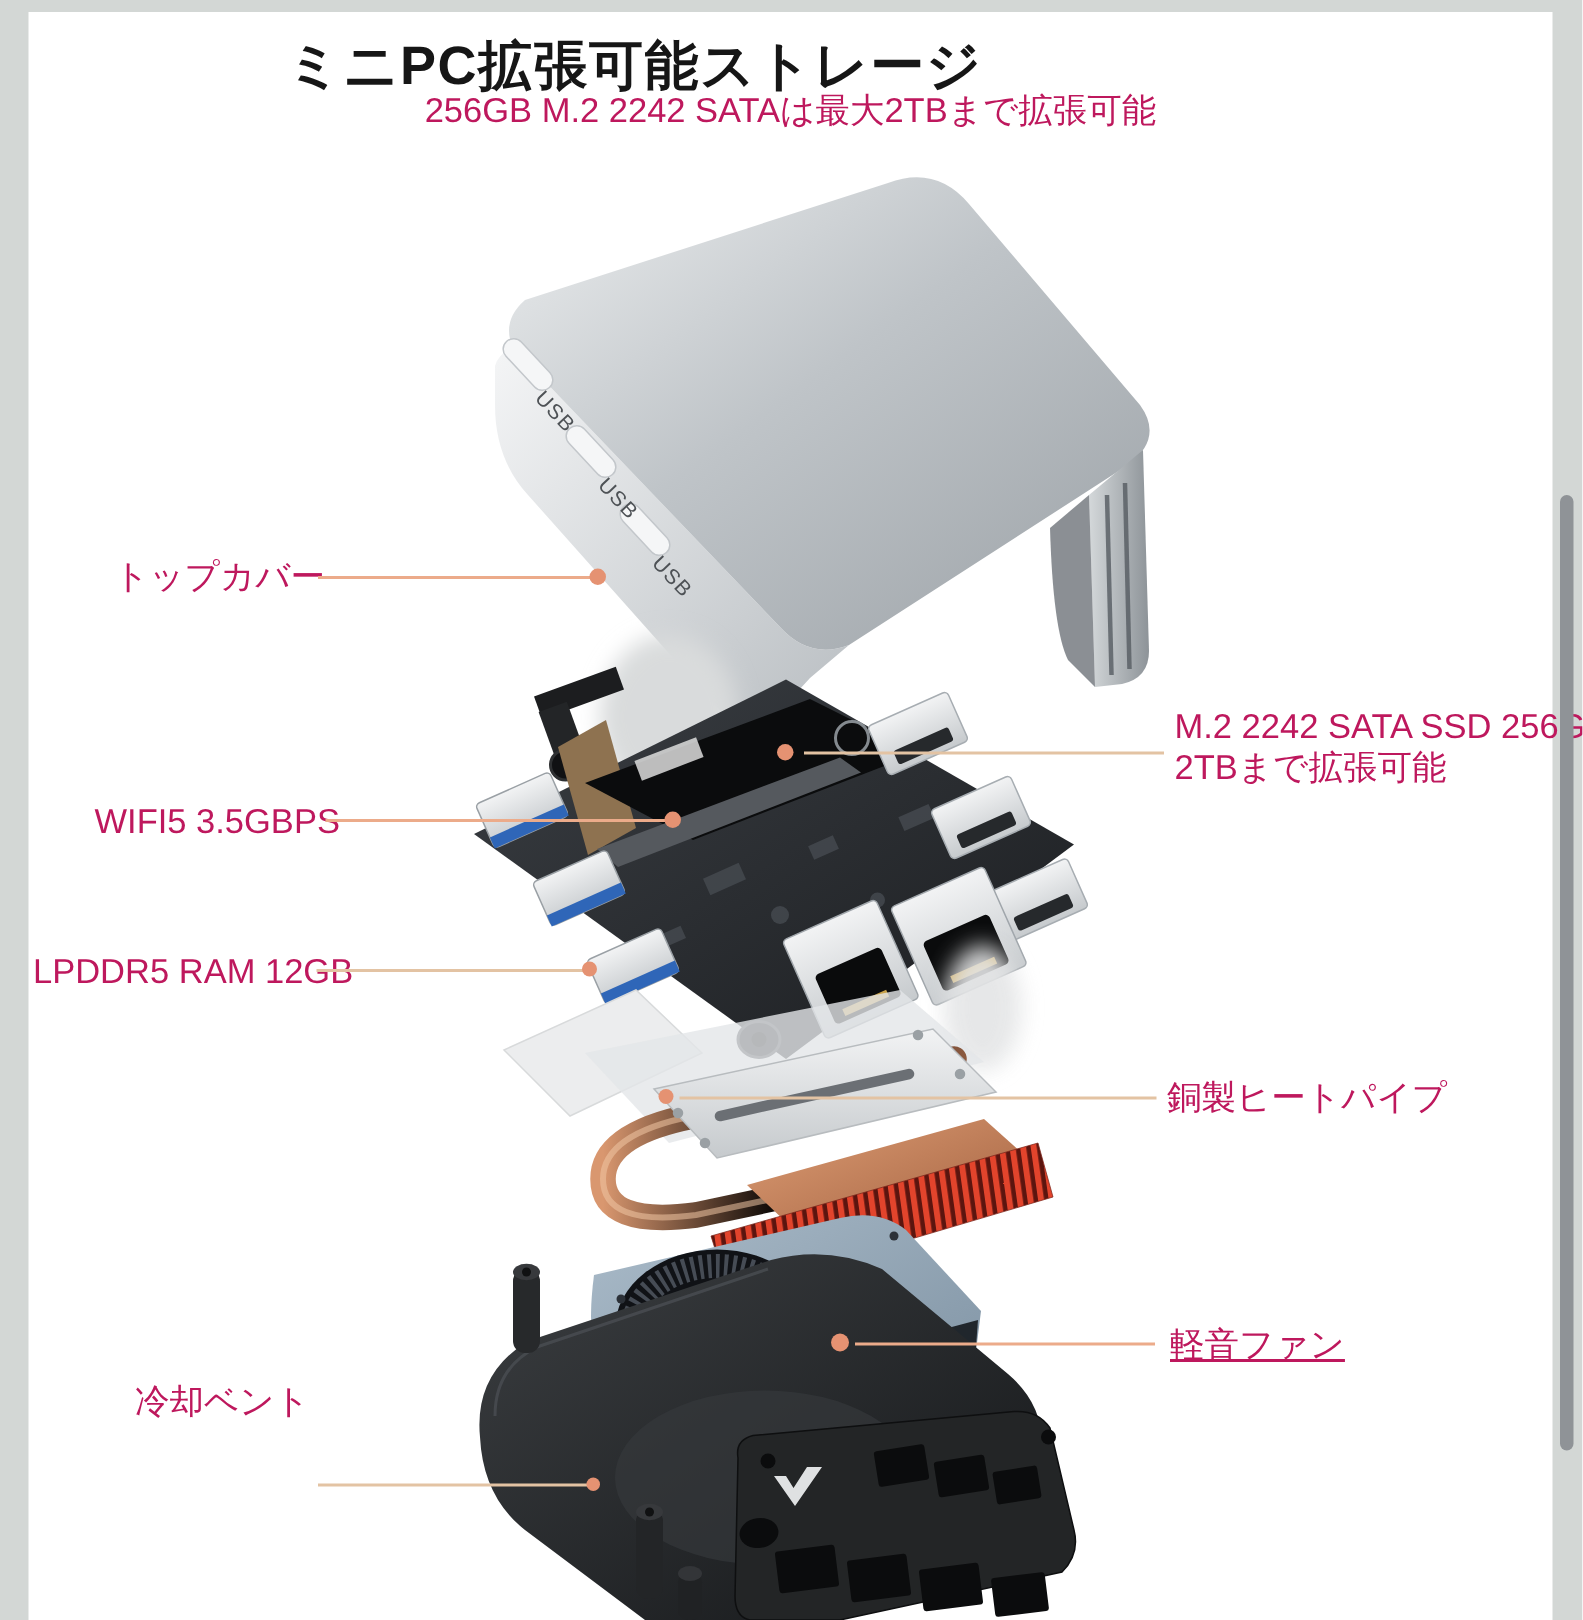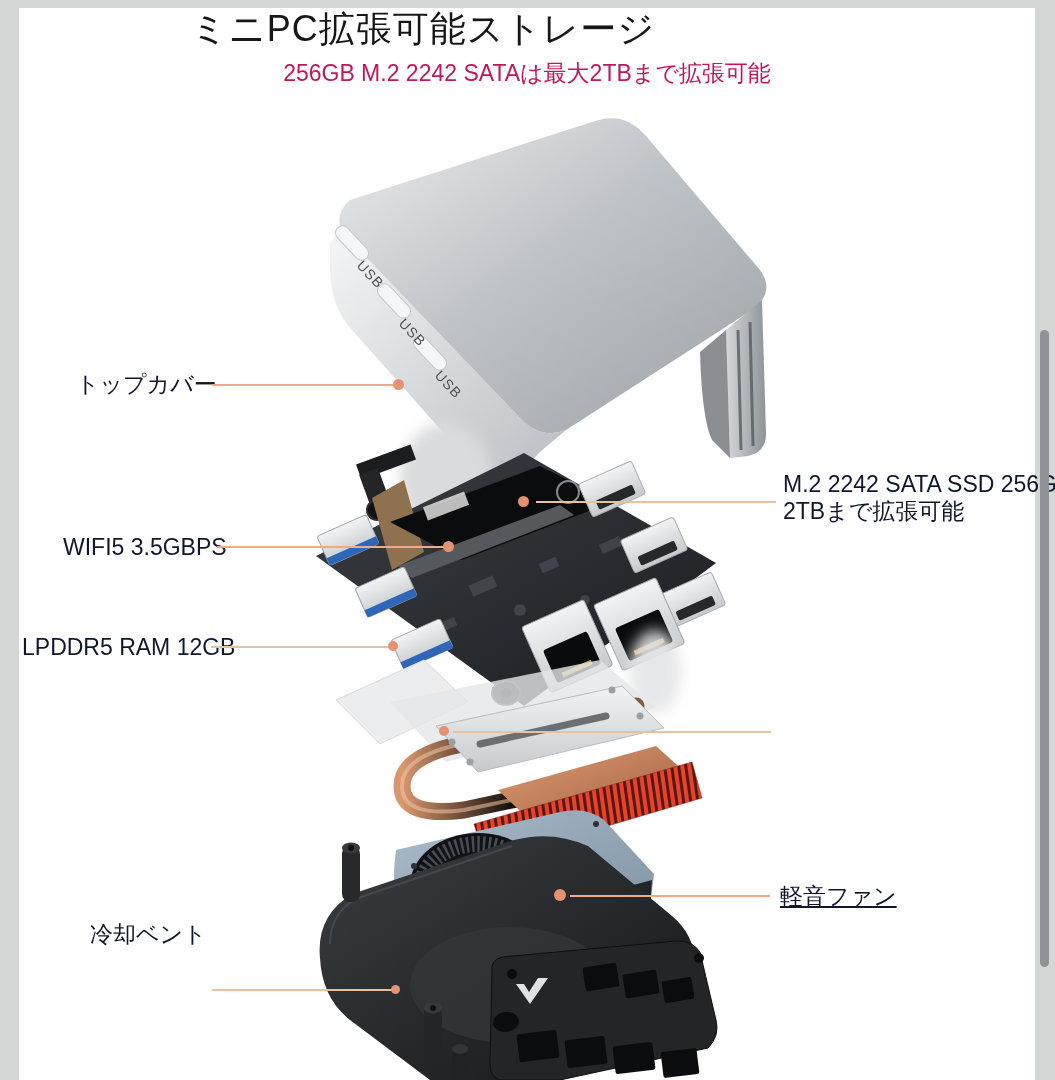--- a/index.html
+++ b/index.html
@@ -10,29 +10,29 @@
   }
   .content{
     position:absolute;left:19px;top:8px;width:1016px;height:1072px;
     background:#ffffff;
   }
   .scroll-thumb{
     position:absolute;left:1040px;top:330px;width:9px;height:637px;
     border-radius:5px;background:#8f9397;
   }
   .page-title{
-    position:absolute;left:19px;top:5px;width:808px;text-align:center;
-    font-size:36px;font-weight:normal;color:#161616;letter-spacing:1px;
+    position:absolute;left:19px;top:20px;width:808px;text-align:center;
+    font-size:36px;font-weight:bold;color:#161616;letter-spacing:1px;
   }
   .page-subtitle{
     position:absolute;left:19px;top:58px;width:1016px;text-align:center;
     font-size:23px;color:#be185d;
   }
   .scene{position:absolute;left:0;top:0;width:1055px;height:1080px;}
-  .callout{position:absolute;color:#0f172a;font-size:23px;white-space:nowrap;line-height:27px;}
+  .callout{position:absolute;color:#be185d;font-size:23px;white-space:nowrap;line-height:27px;}
   .cline{position:absolute;height:2px;}
   .salmon{background:#ecab8a;}
   .tan{background:#e3c3a3;}
   .cdot{position:absolute;border-radius:50%;background:#e59272;}
   #co-top-cover{left:76px;top:371px;}
   #ln-top-cover{left:212px;top:384px;width:186px;}
   #dot-top-cover{left:393px;top:379px;width:11px;height:11px;}
   #co-wifi{left:63px;top:534px;}
   #ln-wifi{left:217px;top:546px;width:228px;}
   #dot-wifi{left:443px;top:541px;width:11px;height:11px;}
@@ -287,20 +287,23 @@
   </div>
   <div class="cline tan" id="ln-ssd"></div>
   <div class="cdot" id="dot-ssd"></div>
 
   <div class="callout" id="co-ram">
     <span>LPDDR5 RAM 12GB</span>
   </div>
   <div class="cline tan" id="ln-ram"></div>
   <div class="cdot" id="dot-ram"></div>
 
+  <div class="callout" id="co-heatpipe">
+    <span>銅製ヒートパイプ</span>
+  </div>
   <div class="cline tan" id="ln-heatpipe"></div>
   <div class="cdot" id="dot-heatpipe"></div>
 
   <div class="callout" id="co-fan">
     <span>軽音ファン</span>
   </div>
   <div class="cline salmon" id="ln-fan"></div>
   <div class="cdot" id="dot-fan"></div>
 
   <div class="callout" id="co-vent">

